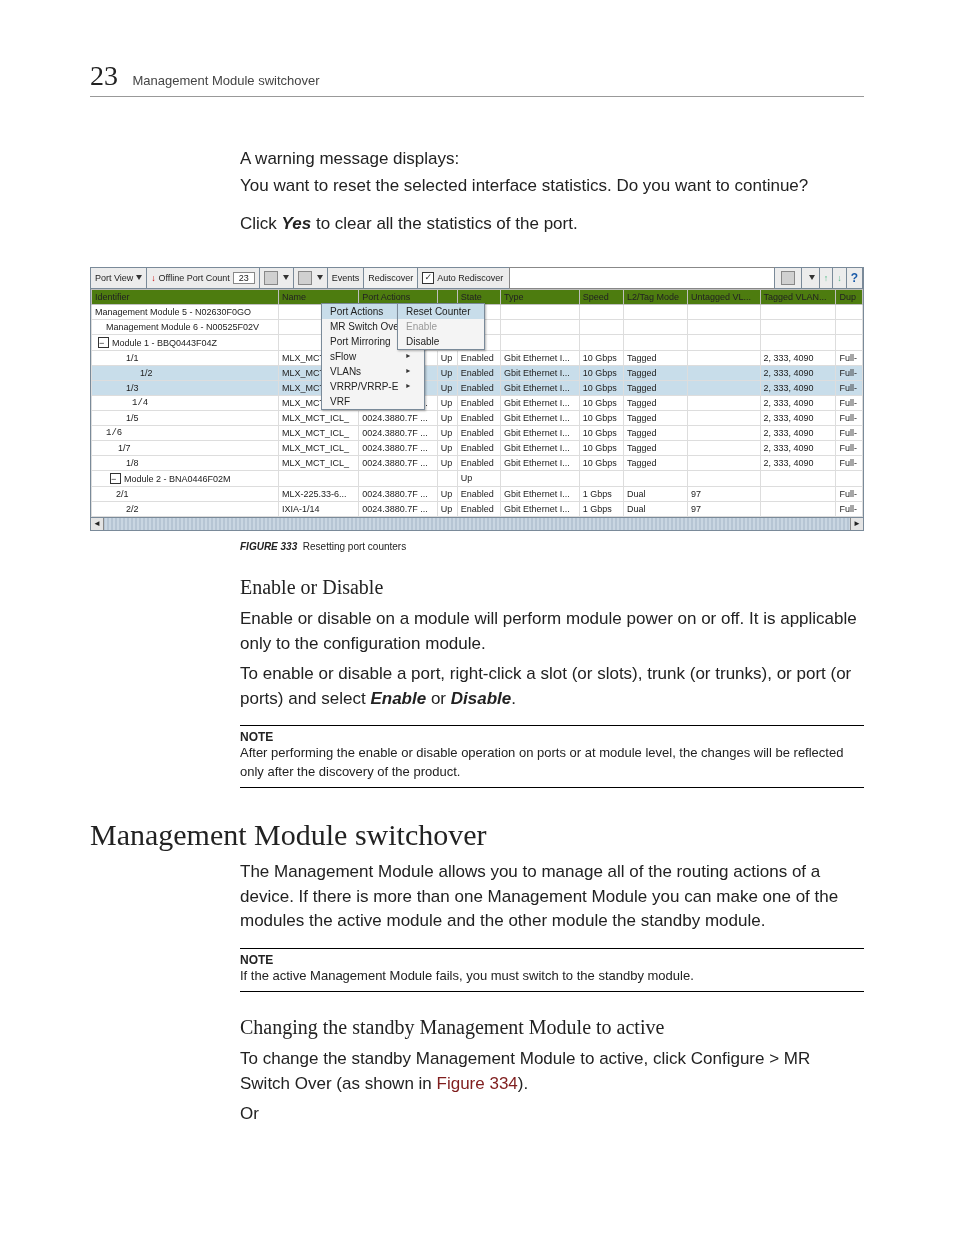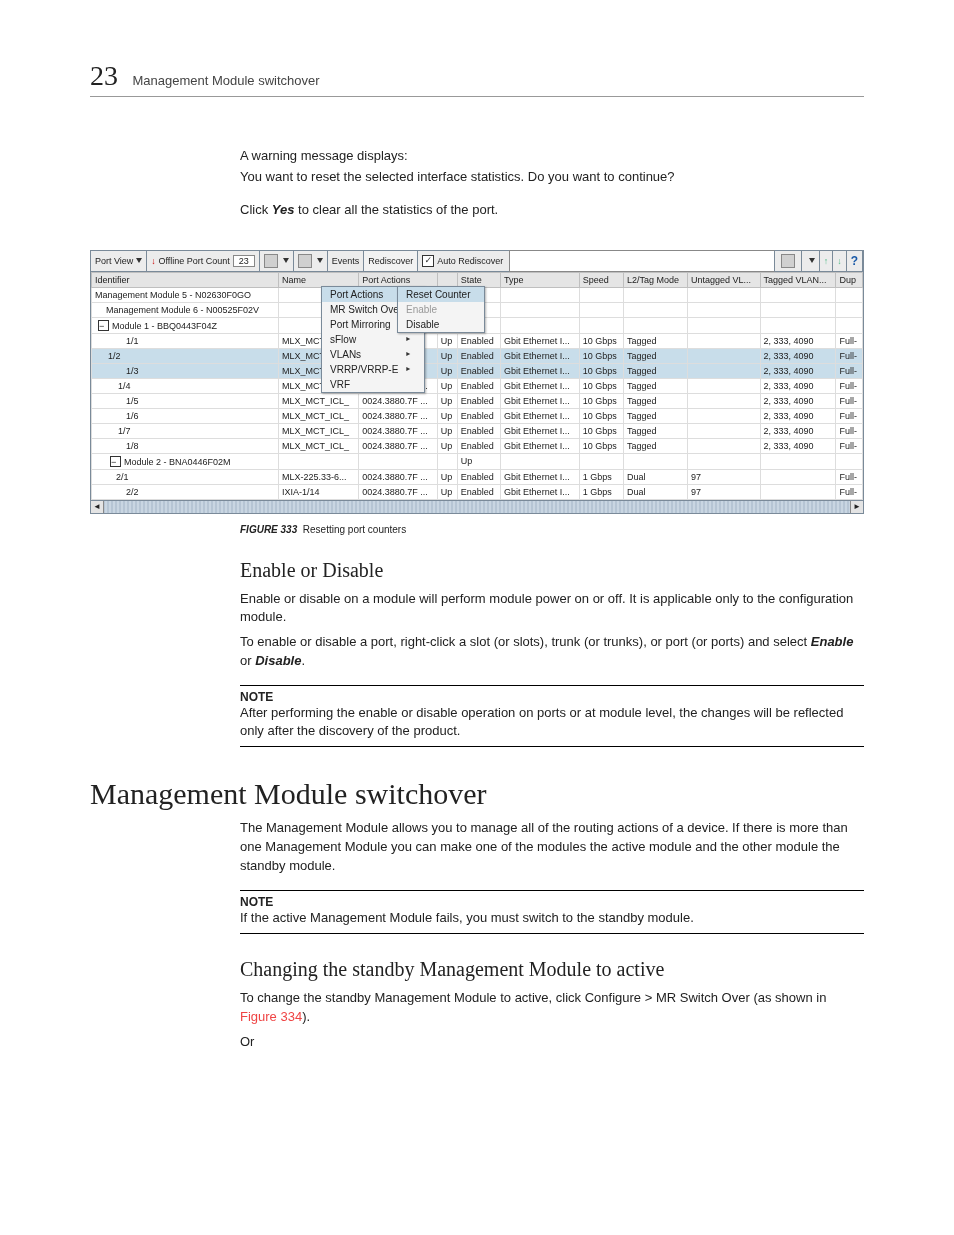--- a/index.html
+++ b/index.html
@@ -1,46 +1,46 @@
 <!DOCTYPE html>
 <html><head>
 <meta charset="utf-8">
 <style>
   html,body{margin:0;padding:0;background:#fff;}
   .page{width:954px;height:1235px;position:relative;font-family:Arial,Helvetica,sans-serif;color:#222;box-sizing:border-box;padding:60px 90px 0 90px;}
   .hdr-row{border-bottom:1px solid #999;padding-bottom:4px;min-height:32px;}
   .hdr-num{font-family:Georgia,'Times New Roman',serif;font-size:28px;font-weight:400;display:inline-block;vertical-align:baseline;}
   .hdr-title{font-size:13px;color:#444;display:inline-block;margin-left:10px;vertical-align:baseline;}
   .body-col{margin-left:150px;}
-  .para{font-size:13px;line-height:1.45;margin:6px 0;}
+  .para{font-size:17px;line-height:1.45;margin:6px 0;}
   .bold{font-weight:bold;font-style:italic;}
   .figcap{font-size:10px;margin:10px 0 20px 150px;}
   .h2{font-family:Georgia,'Times New Roman',serif;font-size:20px;font-weight:400;margin:24px 0 8px 0;}
   .h1{font-family:Georgia,'Times New Roman',serif;font-size:30px;font-weight:400;margin:30px 0 8px 0;}
   .note-rule{border-top:1.5px solid #000;margin-top:14px;}
   .note-lbl{font-weight:bold;font-size:12px;margin-top:4px;}
   .note-txt{font-size:13px;line-height:1.4;margin-bottom:6px;}
   .note-end{border-top:1px solid #000;margin-bottom:14px;}
-  .link{color:#ef4444;}
+  .link{color:#7f1d1d;}
   
   .shot{margin:30px 0 6px 0;font-size:9px;font-family:Tahoma,Arial,sans-serif;}
   .tb-wrap{border:1px solid #7a8a99;background:#ececec;}
   .tb-top{display:flex;align-items:center;height:20px;border-bottom:1px solid #7a8a99;}
   .tb-top>div{border-right:1px solid #7a8a99;height:20px;display:flex;align-items:center;padding:0 4px;white-space:nowrap;}
   .ico{display:inline-block;width:12px;height:12px;background:#d0d0d0;border:1px solid #888;margin-right:2px;}
   .arrow-down{width:0;height:0;border-left:3px solid transparent;border-right:3px solid transparent;border-top:5px solid #333;display:inline-block;margin-left:3px;}
   .offline{color:#c00;font-weight:bold;}
   .cnt-box{display:inline-block;border:1px solid #888;background:#fff;width:20px;text-align:center;margin-left:3px;}
   .redisc{background:#f2f2f2;}
   .chk{width:10px;height:10px;border:1px solid #333;background:#fff;display:inline-flex;align-items:center;justify-content:center;margin-right:3px;}
   .chk::after{content:"✓";font-size:9px;line-height:1;color:#333;}
   .blank{flex:1;background:#fff;border:1px solid #888;height:14px;margin:2px;}
   .help{font-weight:bold;color:#1a5aa8;font-size:12px;padding:0 6px;}
   .grid{width:100%;border-collapse:collapse;background:#fff;}
-  .grid th{background:#e5e5e5;border:1px solid #bfbfbf;font-weight:normal;text-align:left;padding:2px 3px;font-size:9px;white-space:nowrap;}
+  .grid th{background:#4d7c0f;border:1px solid #bfbfbf;font-weight:normal;text-align:left;padding:2px 3px;font-size:9px;white-space:nowrap;}
   .grid td{border:1px solid #ddd;padding:2px 3px;font-size:9px;white-space:nowrap;}
   .grid tr.sel td{background:#c8ddea;}
   .menu{position:absolute;background:#f4f4f4;border:1px solid #7a8a99;box-shadow:1px 1px 2px rgba(0,0,0,.3);font-size:10px;z-index:5;}
   .menu div{padding:2px 14px 2px 8px;white-space:nowrap;}
   .menu .sub::after{content:"▸";float:right;margin-left:8px;color:#333;font-size:8px;}
   .menu .hi{background:#c8ddea;}
   .menu .dis{color:#999;}
   .tree-ico{display:inline-block;width:9px;height:9px;border:1px solid #333;background:#fff;margin-right:3px;}
   .scroll-tk{height:12px;background:repeating-linear-gradient(90deg,#b6c5d4 0 2px,#c9d6e2 2px 4px);border-top:1px solid #7a8a99;position:relative;}
   .scroll-tk .thumbL{position:absolute;left:0;top:0;width:12px;height:12px;background:#e4e4e4;border-right:1px solid #888;text-align:center;line-height:11px;font-size:8px;}
@@ -168,21 +168,21 @@
                 <td>Up</td>
                 <td>Enabled</td>
                 <td>Gbit Ethernet I...</td>
                 <td>10 Gbps</td>
                 <td>Tagged</td>
                 <td></td>
                 <td>2, 333, 4090</td>
                 <td>Full-</td>
               </tr>
               <tr class="sel">
-                <td style="padding-left: 16px;"><span>1/2</span></td>
+                <td style="padding-left: 48px;"><span>1/2</span></td>
                 <td>MLX_MCT_</td>
                 <td></td>
                 <td>Up</td>
                 <td>Enabled</td>
                 <td>Gbit Ethernet I...</td>
                 <td>10 Gbps</td>
                 <td>Tagged</td>
                 <td></td>
                 <td>2, 333, 4090</td>
                 <td>Full-</td>
@@ -194,21 +194,21 @@
                 <td>Up</td>
                 <td>Enabled</td>
                 <td>Gbit Ethernet I...</td>
                 <td>10 Gbps</td>
                 <td>Tagged</td>
                 <td></td>
                 <td>2, 333, 4090</td>
                 <td>Full-</td>
               </tr>
               <tr>
-                <td style="padding-left: 26px;"><span>1/4</span></td>
+                <td style="padding-left: 40px; font-family: Liberation Mono, monospace;"><span>1/4</span></td>
                 <td>MLX_MCT_ICL_</td>
                 <td>0024.3880.7F ...</td>
                 <td>Up</td>
                 <td>Enabled</td>
                 <td>Gbit Ethernet I...</td>
                 <td>10 Gbps</td>
                 <td>Tagged</td>
                 <td></td>
                 <td>2, 333, 4090</td>
                 <td>Full-</td>
@@ -220,21 +220,21 @@
                 <td>Up</td>
                 <td>Enabled</td>
                 <td>Gbit Ethernet I...</td>
                 <td>10 Gbps</td>
                 <td>Tagged</td>
                 <td></td>
                 <td>2, 333, 4090</td>
                 <td>Full-</td>
               </tr>
               <tr>
-                <td style="padding-left: 34px;"><span>1/6</span></td>
+                <td style="padding-left: 14px; font-family: Liberation Mono, monospace;"><span>1/6</span></td>
                 <td>MLX_MCT_ICL_</td>
                 <td>0024.3880.7F ...</td>
                 <td>Up</td>
                 <td>Enabled</td>
                 <td>Gbit Ethernet I...</td>
                 <td>10 Gbps</td>
                 <td>Tagged</td>
                 <td></td>
                 <td>2, 333, 4090</td>
                 <td>Full-</td>

